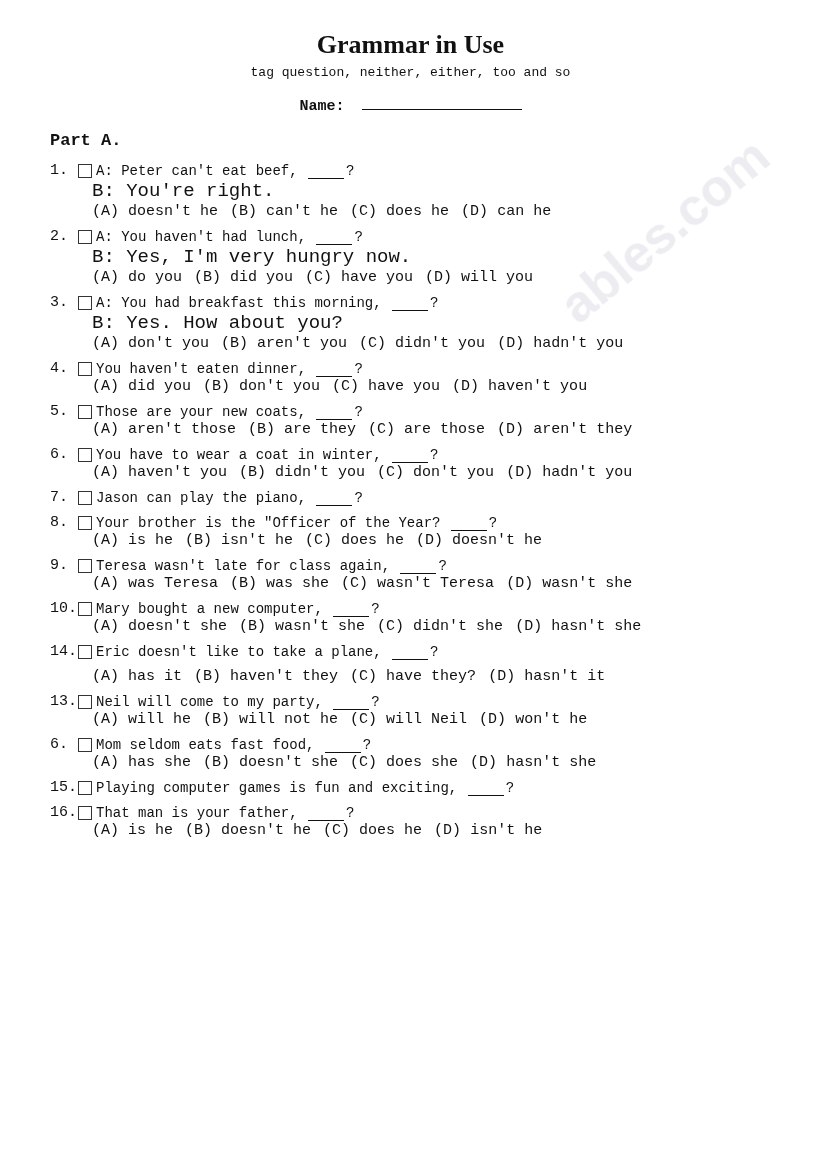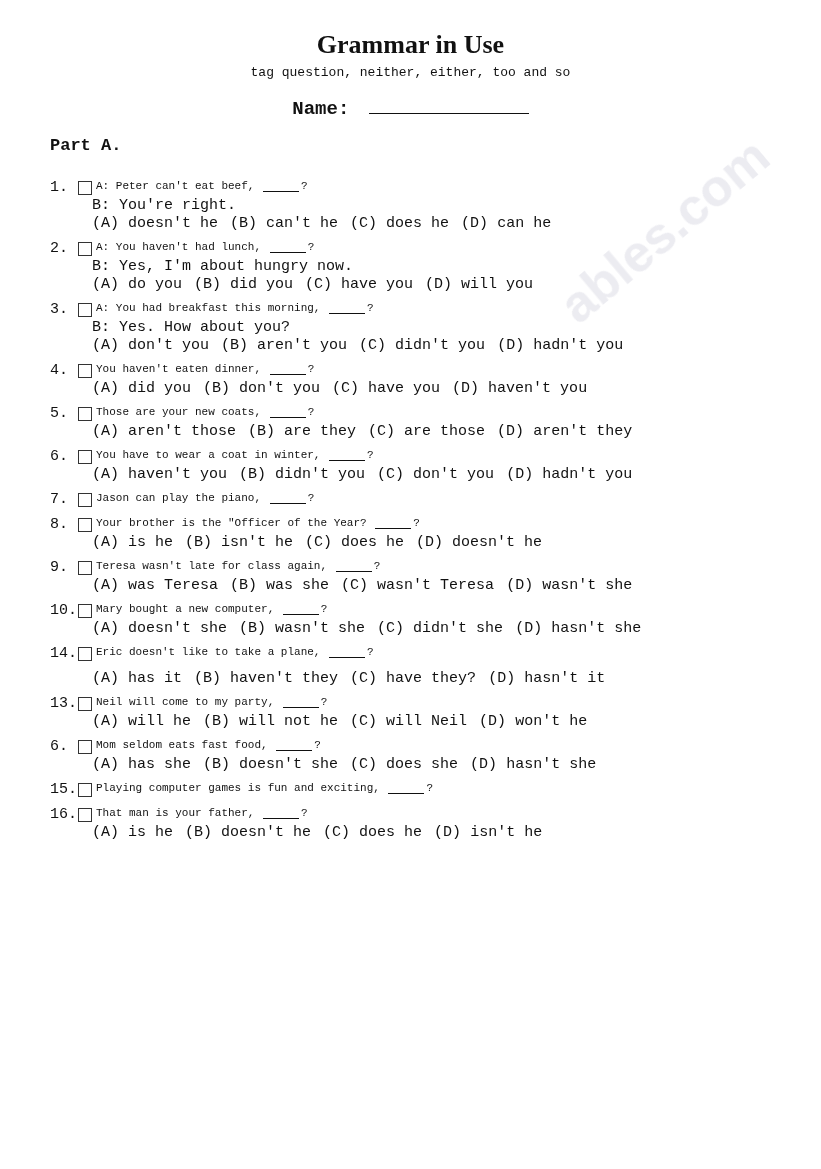--- a/index.html
+++ b/index.html
@@ -38,34 +38,34 @@
       margin-bottom: 5px;
     }
     .page-subtitle {
       text-align: center;
       font-family: 'Courier New', Courier, monospace;
       font-size: 13px;
       margin-bottom: 18px;
     }
     .name-line {
       text-align: center;
-      font-size: 19px;
+      font-size: 15px;
       font-weight: bold;
       margin-bottom: 16px;
     }
     .name-line span.underline {
       display: inline-block;
       border-bottom: 1.5px solid #111;
       width: 160px;
       margin-left: 8px;
     }
     .part-label {
       font-size: 17px;
       font-weight: bold;
-      margin-bottom: 24px;
+      margin-bottom: 12px;
       font-family: 'Courier New', Courier, monospace;
     }
     .question-block {
       margin-bottom: 8px;
     }
     .question-line {
       display: flex;
       align-items: flex-start;
       margin-bottom: 1px;
     }
@@ -78,34 +78,34 @@
       display: inline-block;
       width: 14px;
       height: 14px;
       border: 1.5px solid #333;
       margin-right: 4px;
       margin-top: 2px;
       flex-shrink: 0;
     }
     .q-text {
       font-family: 'Courier New', Courier, monospace;
-      font-size: 11px;
+      font-size: 14px;
       flex: 1;
     }
     .blank {
       display: inline-block;
       border-bottom: 1.5px solid #111;
       width: 36px;
       margin: 0 2px;
       vertical-align: bottom;
     }
     .response-line {
       margin-left: 42px;
       font-family: 'Courier New', Courier, monospace;
-      font-size: 15px;
+      font-size: 19px;
       margin-bottom: 1px;
     }
     .options-line {
       margin-left: 42px;
       font-family: 'Courier New', Courier, monospace;
       font-size: 15px;
       margin-bottom: 6px;
     }
     .option {
       margin-right: 12px;
@@ -136,21 +136,21 @@
       </div>
       <div class="response-line">B: You're right.</div>
       <div class="options-line"><span class="option"><span>(A)</span><span> doesn't he</span></span><span class="option"><span>(B)</span><span> can't he</span></span><span class="option"><span>(C)</span><span> does he</span></span><span class="option"><span>(D)</span><span> can he</span></span></div>
     </div>
     <div class="question-block">
       <div class="question-line">
         <span class="q-num">2.</span>
         <span class="checkbox"></span>
         <span class="q-text">A: You haven't had lunch, <span class="blank">&nbsp;&nbsp;&nbsp;&nbsp;</span>?</span>
       </div>
-      <div class="response-line">B: Yes, I'm about hungry now.</div>
+      <div class="response-line">B: Yes, I'm very hungry now.</div>
       <div class="options-line"><span class="option"><span>(A)</span><span> do you</span></span><span class="option"><span>(B)</span><span> did you</span></span><span class="option"><span>(C)</span><span> have you</span></span><span class="option"><span>(D)</span><span> will you</span></span></div>
     </div>
     <div class="question-block">
       <div class="question-line">
         <span class="q-num">3.</span>
         <span class="checkbox"></span>
         <span class="q-text">A: You had breakfast this morning, <span class="blank">&nbsp;&nbsp;&nbsp;&nbsp;</span>?</span>
       </div>
       <div class="response-line">B: Yes.   How about you?</div>
       <div class="options-line"><span class="option"><span>(A)</span><span> don't you</span></span><span class="option"><span>(B)</span><span> aren't you</span></span><span class="option"><span>(C)</span><span> didn't you</span></span><span class="option"><span>(D)</span><span> hadn't you</span></span></div>

